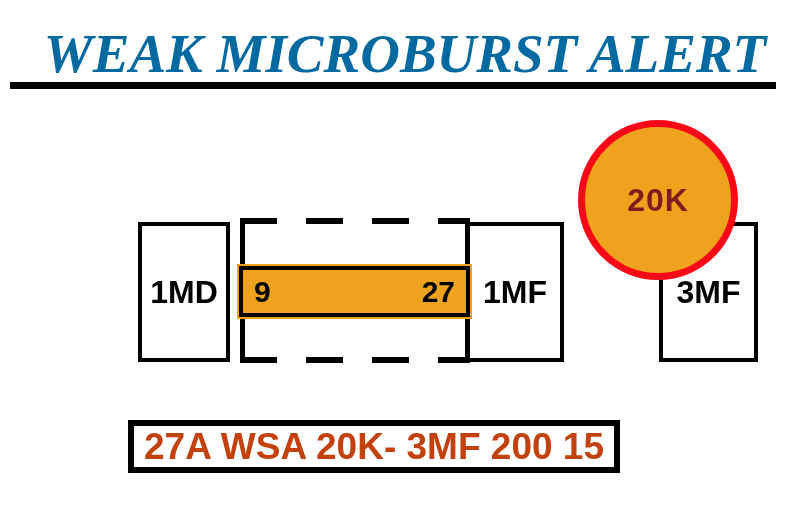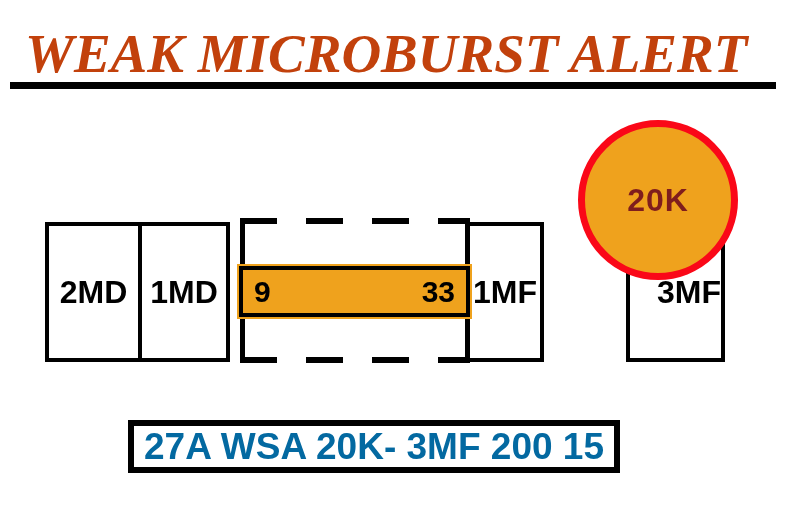--- a/index.html
+++ b/index.html
@@ -7,41 +7,41 @@
     position:relative; width:796px; height:508px;
     background:#ffffff; overflow:hidden;
     font-family:"Liberation Sans", sans-serif;
   }
 
   
   .title {
     position:absolute; left:25px; top:24px; width:760px;
     font-family:"Liberation Serif", serif;
     font-style:italic; font-weight:bold;
-    font-size:55px; line-height:60px; color:#c2410c;
-    white-space:nowrap; letter-spacing:0px;
+    font-size:55px; line-height:60px; color:#0369a1;
+    white-space:nowrap; letter-spacing:0px;text-align:center;
   }
   .title-underline {
     position:absolute; left:10px; top:82px; width:766px; height:7px;
     background:#000;
   }
 
   
   .sensor-box {
     position:absolute; top:222px; height:140px;
     border:4px solid #000; background:#fff;
     box-sizing:border-box;
     display:flex; align-items:center; justify-content:center;
     font-weight:bold; font-size:32px; color:#000;
   }
   .b-2md { left:45px;  width:97px; }
   .b-1md { left:138px; width:92px; }
-  .b-1mf { left:466px; width:78px; }
+  .b-1mf { left:466px; width:98px; }
   .b-2mf { left:560px; width:103px; }
-  .b-3mf { left:626px; width:99px;justify-content:flex-end; }
+  .b-3mf { left:659px; width:99px; }
 
   
   .dash-strip {
     position:absolute; left:240px; width:230px; height:6px;
     background:repeating-linear-gradient(to right, #000 0 37px, transparent 37px 66px);
   }
   .dash-top    { top:218px; }
   .dash-bottom { top:357px; }
   .dash-vline {
     position:absolute; top:218px; width:5px; height:145px; background:#000;
@@ -71,46 +71,43 @@
     font-weight:bold; font-size:32px; color:#7f1d1d; letter-spacing:1px;
   }
 
   
   .message-box {
     position:absolute; left:128px; top:420px; width:492px; height:53px;
     box-sizing:border-box; border:6px solid #000; background:#fff;
     display:flex; align-items:center; justify-content:center;
   }
   .message-box .msg {
-    font-weight:bold; font-size:37px; color:#0369a1; white-space:nowrap;
+    font-weight:bold; font-size:37px; color:#c2410c; white-space:nowrap;
   }
 </style>
 </head>
 <body>
 
 <div class="stage">
 
   <div class="title">WEAK MICROBURST ALERT</div>
   <div class="title-underline"></div>
 
-  <div class="sensor-box b-2md">
-    <span>2MD</span>
-  </div>
   <div class="sensor-box b-1md">
     <span>1MD</span>
   </div>
 
   <div class="dash-strip dash-top"></div>
   <div class="dash-strip dash-bottom"></div>
   <div class="dash-vline left"></div>
   <div class="dash-vline right"></div>
 
   <div class="runway-bar">
     <span>9</span>
-    <span>33</span>
+    <span>27</span>
   </div>
 
   <div class="sensor-box b-1mf">
     <span>1MF</span>
   </div>
   <div class="sensor-box b-3mf">
     <span>3MF</span>
   </div>
 
   <div class="mb-circle">

